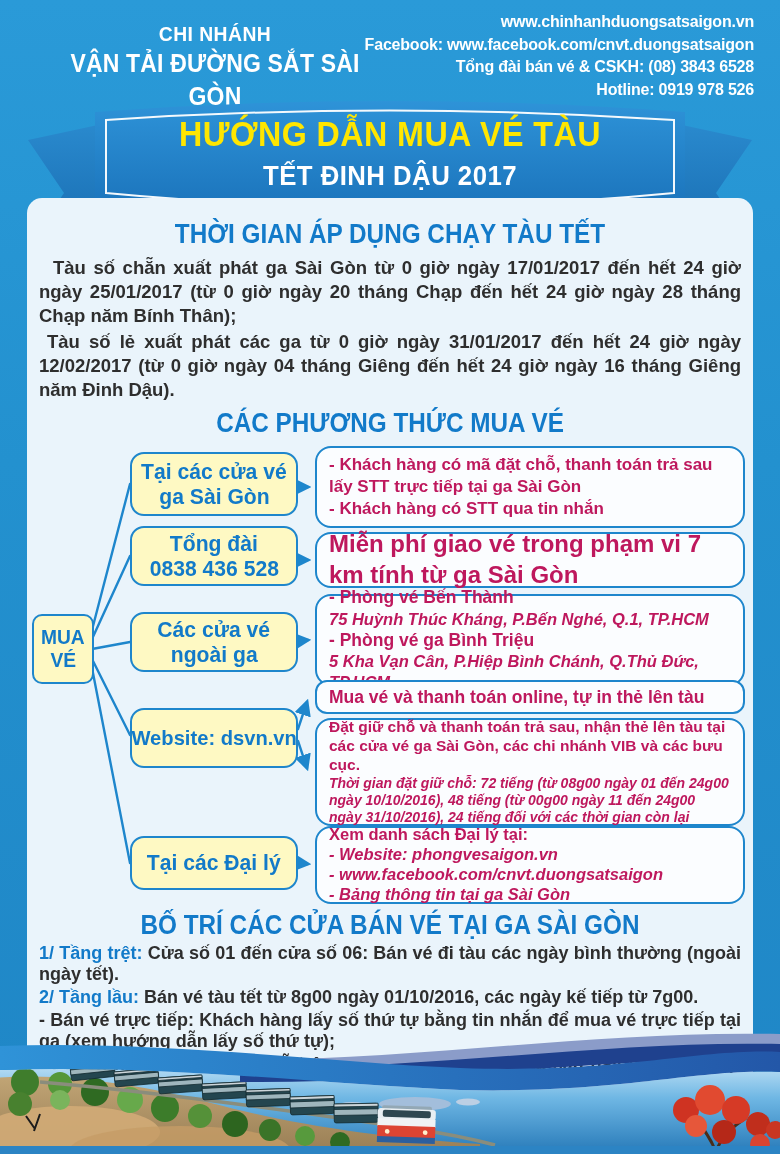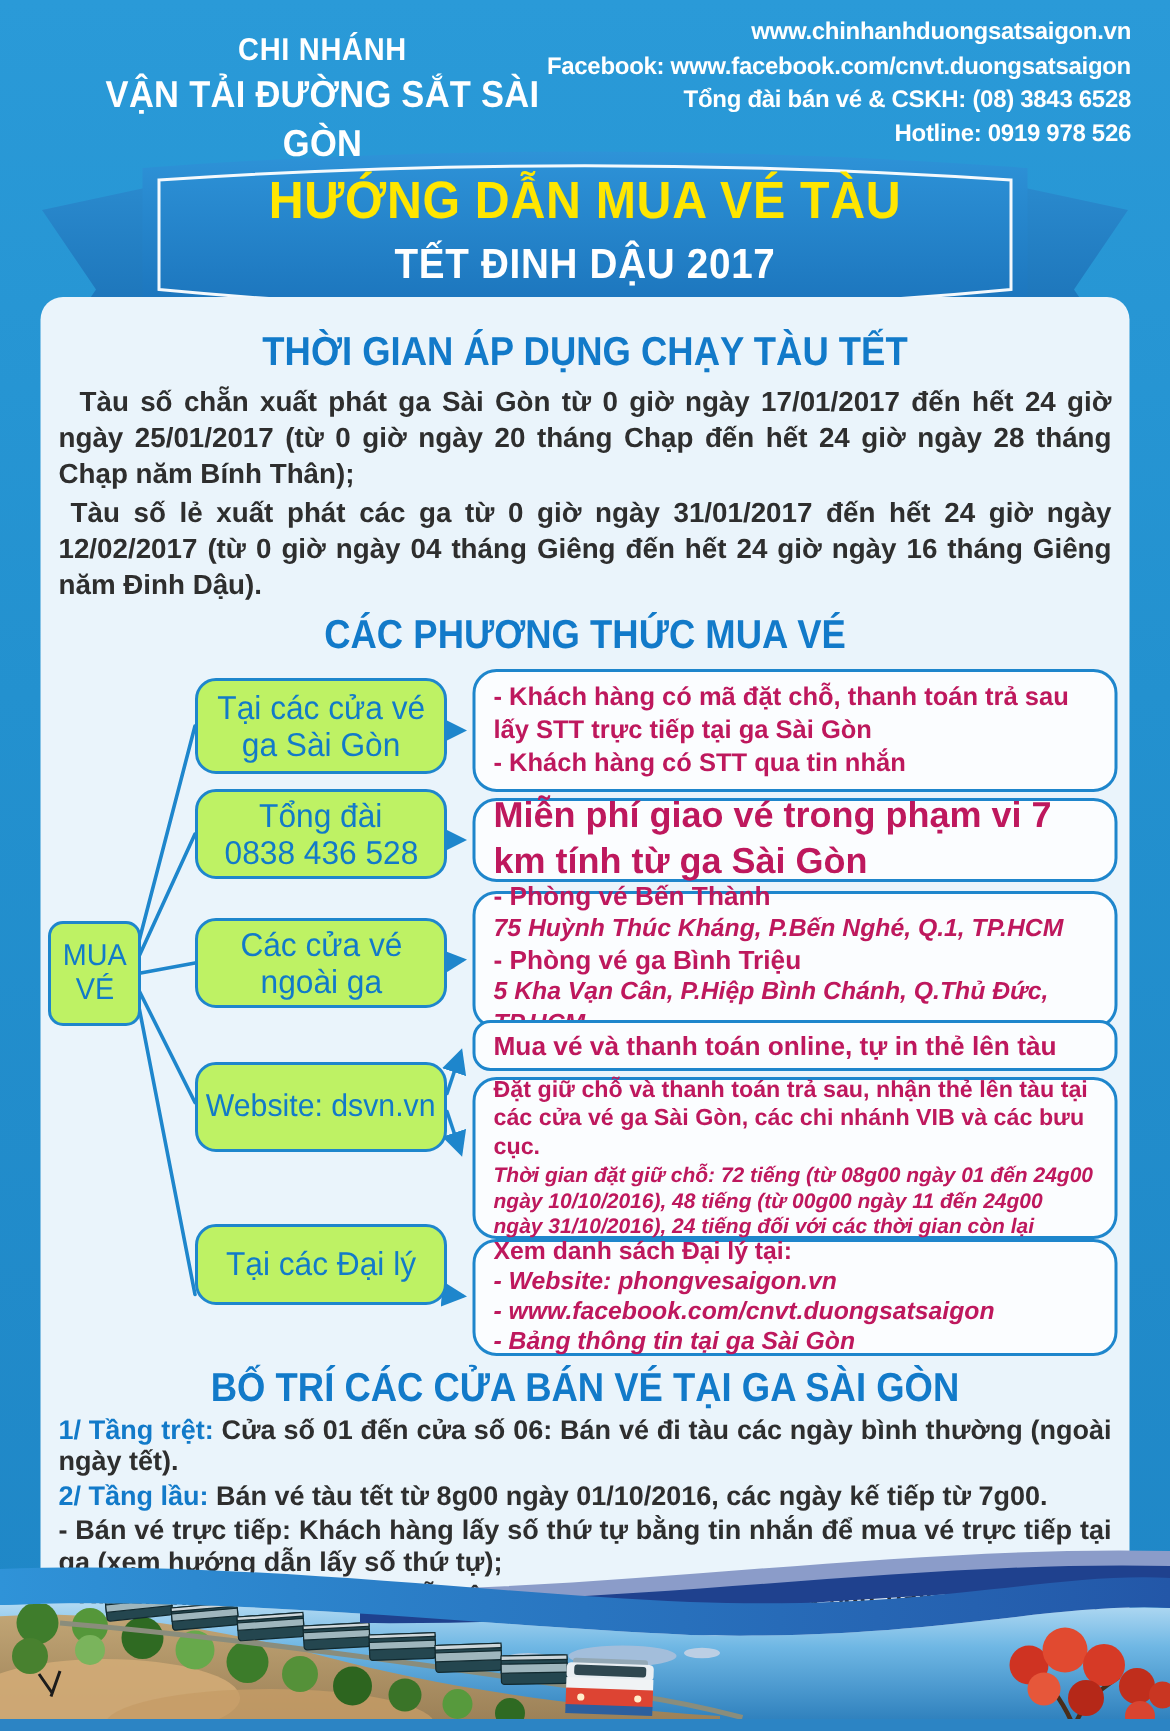--- a/index.html
+++ b/index.html
@@ -21,22 +21,22 @@
   
   .panel{position:absolute;left:27px;top:198px;width:726px;height:956px;background:#eaf4fb;
          padding:20px 12px 0 12px;box-sizing:border-box;border-radius:15px;}
   .sec-title{color:#127ac9;font-weight:bold;font-size:27px;text-align:center;line-height:1.2;
              white-space:nowrap;transform:scaleX(.9);transform-origin:center;margin:0;}
   .para{color:#2e2e2e;font-weight:bold;font-size:18.5px;line-height:1.28;text-align:justify;margin:6px 0 0 0;text-indent:14px;}
   .para+.para{margin-top:3px;text-indent:8px;}
   .t2{margin-top:6px;}
   
   .diagram{position:relative;height:460px;margin:4px -12px 0 -12px;}
-  .node{position:absolute;border:2.5px solid #1e86cc;border-radius:14px;background:#bef264;
-        color:#127ac9;font-weight:normal;display:flex;flex-direction:column;align-items:center;justify-content:center;
+  .node{position:absolute;border:2.5px solid #1e86cc;border-radius:14px;background:#fef9c3;
+        color:#127ac9;font-weight:bold;display:flex;flex-direction:column;align-items:center;justify-content:center;
         text-align:left;line-height:1.15;box-sizing:border-box;}
   .node .nl{display:block;white-space:nowrap;transform:scaleX(.96);}
   .root{left:5px;top:170px;width:62px;height:70px;font-size:20px;border-radius:10px;}
   .cbox{position:absolute;left:288px;width:430px;border:2.2px solid #1e86cc;border-radius:16px;background:#fbfdff;
         color:#be185d;font-weight:bold;box-sizing:border-box;display:flex;flex-direction:column;justify-content:center;
         padding:4px 12px;font-size:17.5px;line-height:1.28;}
   .cbox .it{font-style:italic;}
   .conn{position:absolute;left:0;top:0;width:726px;height:460px;}
   
   .s3{margin-top:5px;}
@@ -125,21 +125,21 @@
         <span class="nl">Tổng đài</span>
         <span class="nl">0838 436 528</span>
       </div>
       <div class="node" style="left:103px;top:168px;width:168px;height:60px;font-size:22px;">
         <span class="nl">Các cửa vé</span>
         <span class="nl">ngoài ga</span>
       </div>
       <div class="node" style="left:103px;top:264px;width:168px;height:60px;font-size:21px;">
         <span class="nl">Website: dsvn.vn</span>
       </div>
-      <div class="node" style="left:103px;top:372px;width:168px;height:54px;font-size:22px;">
+      <div class="node" style="left:103px;top:392px;width:168px;height:54px;font-size:22px;">
         <span class="nl">Tại các Đại lý</span>
       </div>
 
       <div class="cbox" style="top:2px;height:82px;font-size:17px;">
         <div>- Khách hàng có mã đặt chỗ, thanh toán trả sau lấy STT trực tiếp tại ga Sài Gòn</div>
         <div>- Khách hàng có STT qua tin nhắn</div>
       </div>
       <div class="cbox ctr" style="top:88px;height:56px;font-size:24px;">
         <div>Miễn phí giao vé trong phạm vi 7 km tính từ ga Sài Gòn</div>
       </div>

